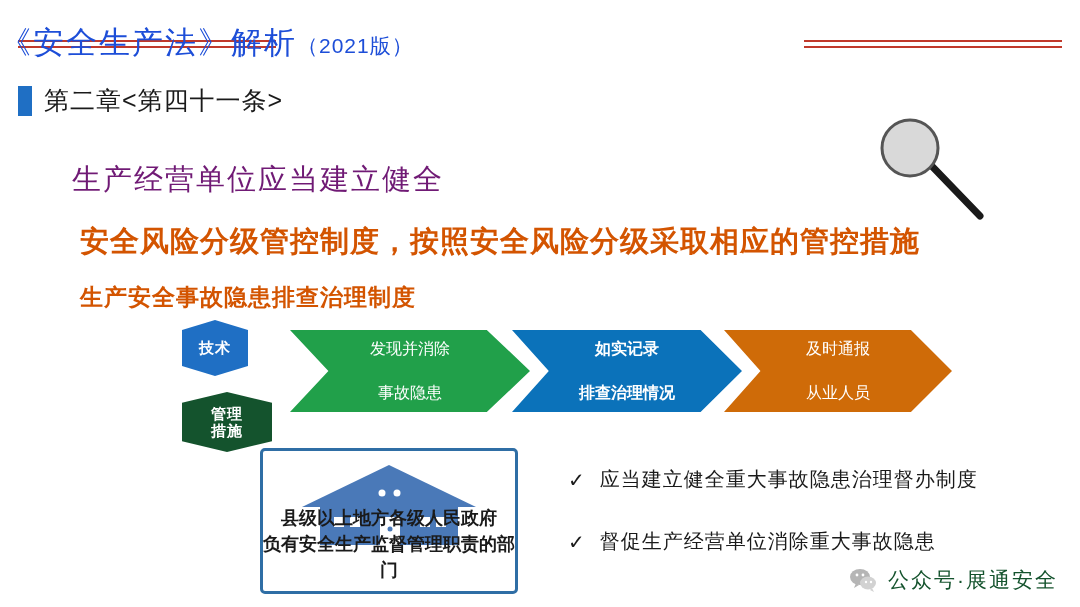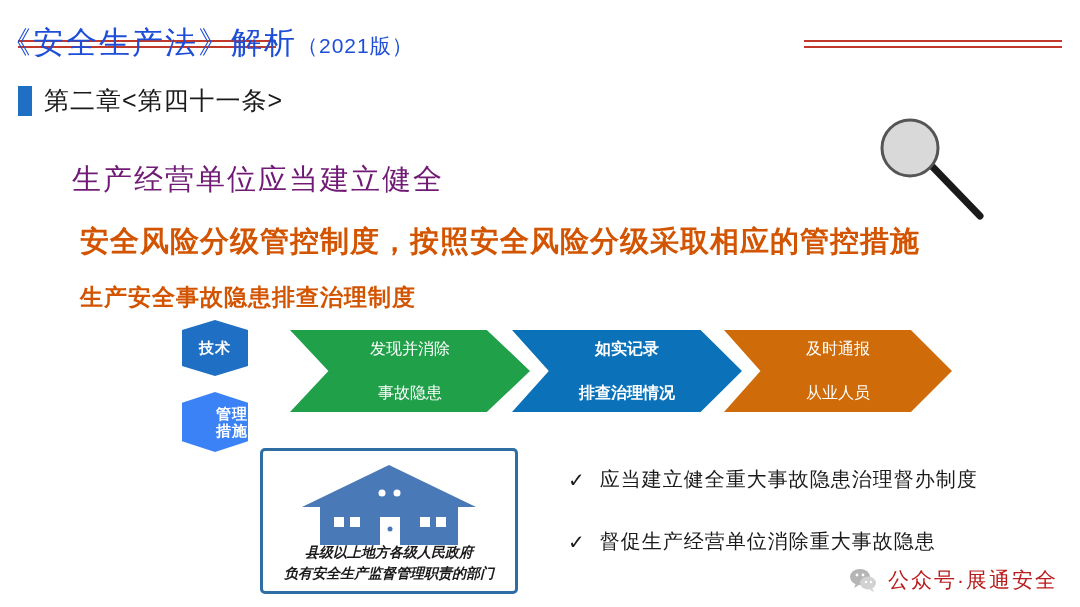--- a/index.html
+++ b/index.html
@@ -138,25 +138,24 @@
     top: 320px;
     background: #1f6fc4;
     border-radius: 6px 6px 6px 6px;
     clip-path: polygon(0% 18%, 50% 0%, 100% 18%, 100% 82%, 50% 100%, 0% 82%);
     width: 66px;
     height: 56px;
   }
   .tag-manage {
     left: 182px;
     top: 392px;
-    background: #3b82f6;
+    background: #14532d;
     clip-path: polygon(0% 18%, 50% 0%, 100% 18%, 100% 82%, 50% 100%, 0% 82%);
-    width: 66px;
+    width: 90px;
     height: 60px;
-    align-items: flex-end;
   }
 
   
   .chev {
     position: absolute;
     top: 330px;
     height: 82px;
     display: flex;
     flex-direction: column;
     align-items: center;
@@ -183,25 +182,24 @@
     border-radius: 5px;
     background: #ffffff;
     box-sizing: border-box;
   }
   .house-caption {
     position: absolute;
     left: 0;
     right: 0;
     bottom: 8px;
     text-align: center;
-    font-size: 14px;
+    font-size: 18px;
     font-weight: bold;
     color: #1a1a1a;
     line-height: 1.45;
-    font-style: italic;
   }
   .house-art {
     position: absolute;
     left: 50%;
     top: 10px;
     transform: translateX(-50%);
   }
 
   
   .check-item {
@@ -220,21 +218,21 @@
     margin-right: 14px;
   }
 
   
   .watermark {
     position: absolute;
     right: 22px;
     bottom: 12px;
     display: flex;
     align-items: center;
-    color: #b91c1c;
+    color: #14532d;
     font-size: 21px;
     letter-spacing: 2px;
   }
   .wm-logo {
     width: 30px;
     height: 30px;
     margin-right: 10px;
   }
 </style>
 </head>

